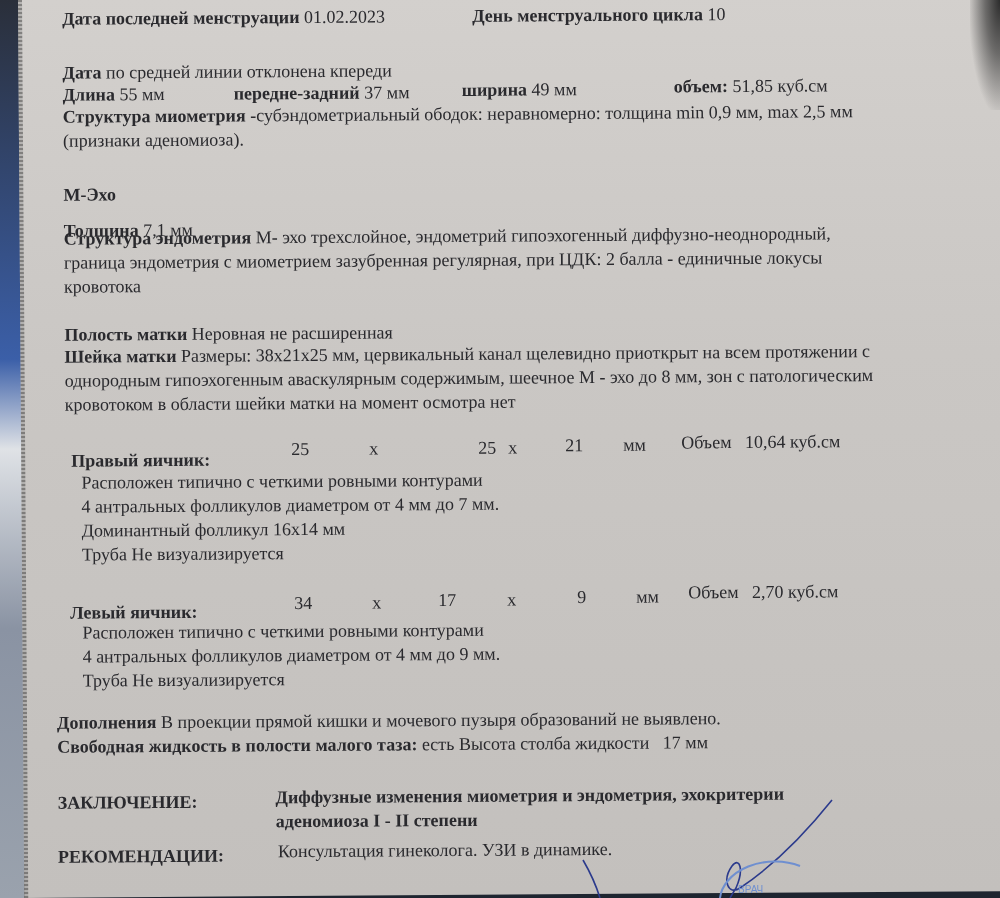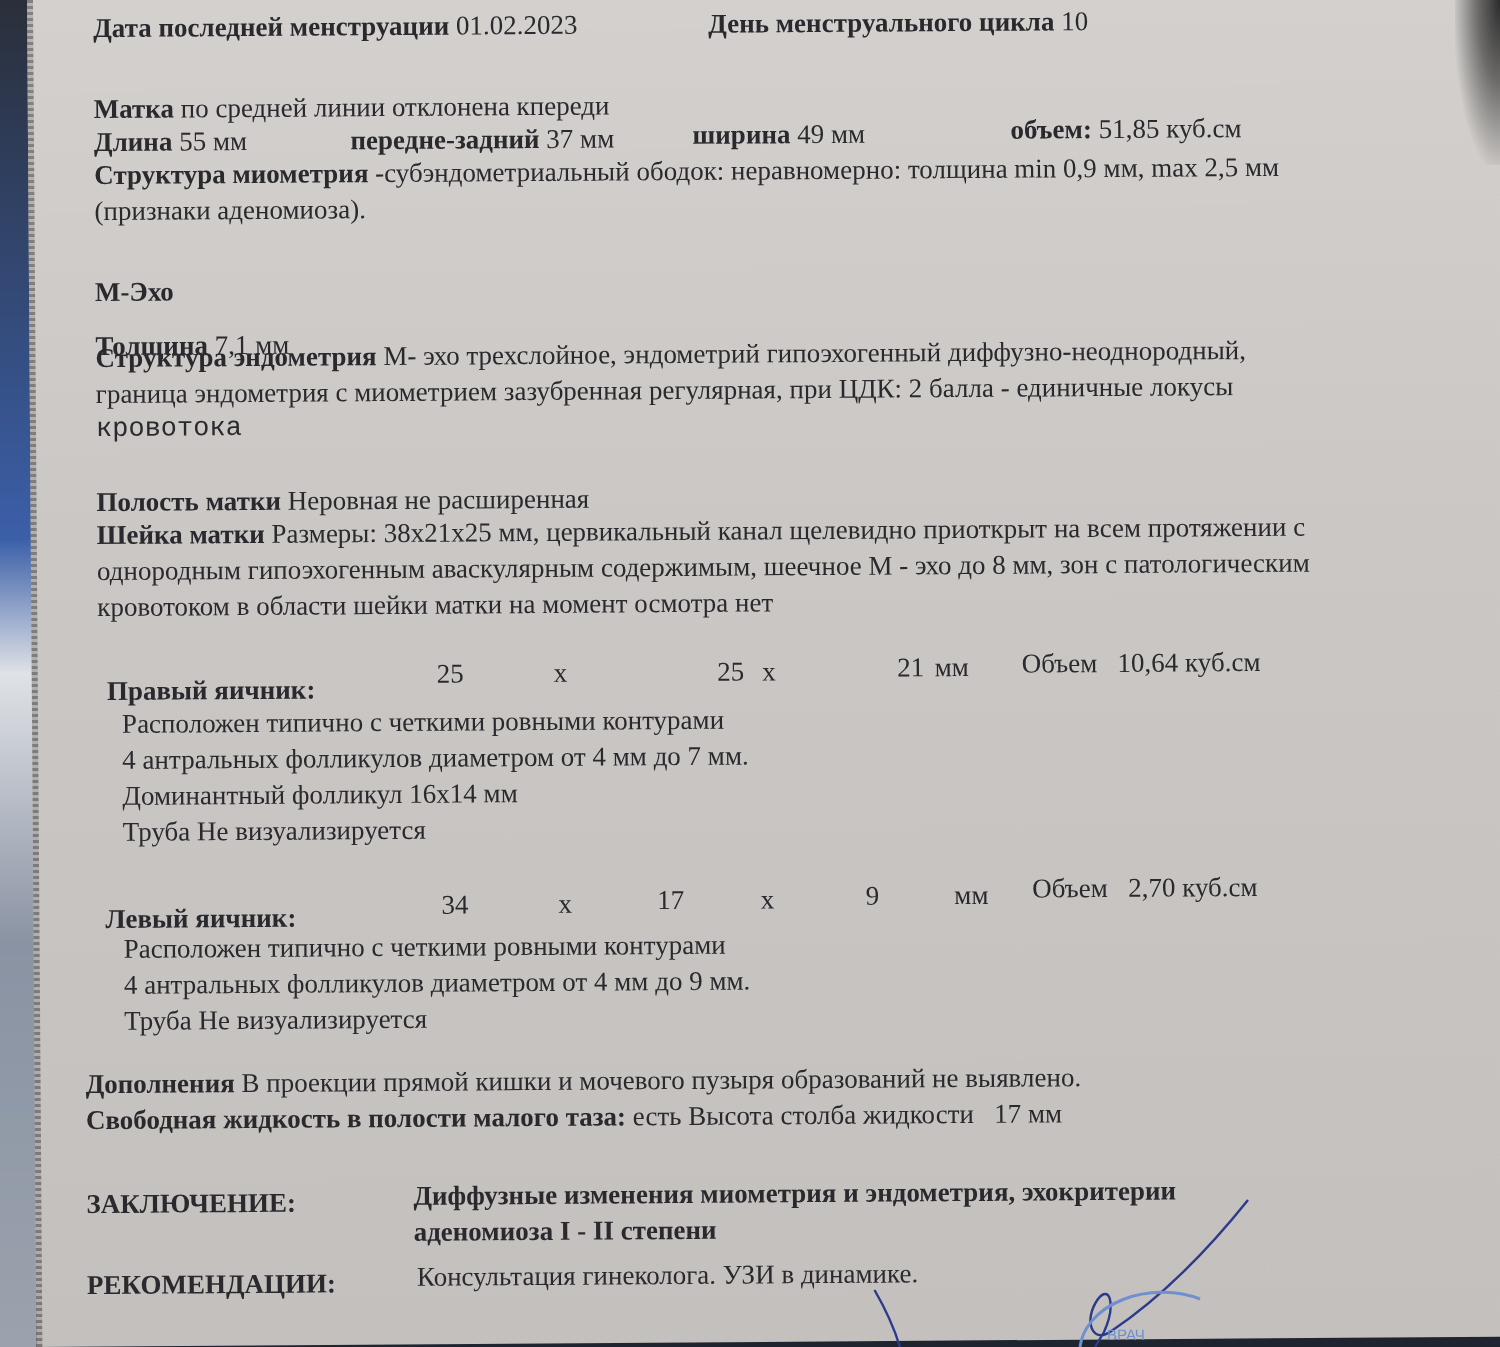--- a/index.html
+++ b/index.html
@@ -41,21 +41,21 @@
   <div class="line" style="left:44px;top:8px;">
     <span class="b">Дата последней менструации</span>
     <span>01.02.2023</span>
   </div>
   <div class="line" style="left:454px;top:8px;">
     <span class="b">День менструального цикла</span>
     <span>10</span>
   </div>
 
   <div class="line" style="left:44px;top:62px;">
-    <span class="b">Матка</span>
+    <span class="b">Дата</span>
     <span>по средней линии отклонена кпереди</span>
   </div>
   <div class="line" style="left:44px;top:84px;">
     <span class="b">Длина</span>
     <span>55 мм</span>
   </div>
   <div class="line" style="left:215px;top:84px;">
     <span class="b">передне-задний</span>
     <span>37 мм</span>
   </div>
@@ -76,39 +76,39 @@
   <div class="line b" style="left:44px;top:184px;">М-Эхо</div>
   <div class="line" style="left:44px;top:220px;">
     <span class="b">Толщина</span>
     <span>7,1  мм</span>
   </div>
   <div class="line" style="left:44px;top:228px;">
     <span class="b">Структура эндометрия</span>
     <span>М- эхо трехслойное, эндометрий гипоэхогенный диффузно-неоднородный,</span>
   </div>
   <div class="line" style="left:44px;top:252px;">граница эндометрия с миометрием зазубренная регулярная, при ЦДК: 2 балла - единичные локусы</div>
-  <div class="line" style="left:44px;top:276px;font-family:Liberation Mono, monospace;">кровотока</div>
+  <div class="line" style="left:44px;top:276px;">кровотока</div>
 
   <div class="line" style="left:44px;top:324px;">
     <span class="b">Полость матки</span>
     <span>Неровная не расширенная</span>
   </div>
   <div class="line" style="left:44px;top:346px;">
     <span class="b">Шейка матки</span>
     <span>Размеры: 38x21x25 мм, цервикальный канал щелевидно приоткрыт на  всем протяжении с</span>
   </div>
   <div class="line" style="left:44px;top:370px;">однородным гипоэхогенным аваскулярным содержимым, шеечное М - эхо до 8 мм, зон с патологическим</div>
   <div class="line" style="left:44px;top:394px;">кровотоком в области шейки матки на момент осмотра нет</div>
 
   <div class="line b" style="left:50px;top:450px;text-align:center;">Правый яичник:</div>
   <div class="line" style="left:270px;top:440px;">25</div>
   <div class="line" style="left:348px;top:440px;">x</div>
   <div class="line" style="left:413px;top:440px;margin-left:44px;">25</div>
   <div class="line" style="left:487px;top:440px;">x</div>
-  <div class="line" style="left:577px;top:438px;text-align:right;">21</div>
+  <div class="line" style="left:544px;top:438px;text-align:right;">21</div>
   <div class="line" style="left:602px;top:438px;">мм</div>
   <div class="line" style="left:660px;top:436px;">
     <span>Объем</span>&nbsp;&nbsp;
     <span>10,64 куб.см</span>
   </div>
   <div class="line" style="left:60px;top:472px;">Расположен типично с четкими ровными контурами</div>
   <div class="line" style="left:60px;top:496px;">4 антральных фолликулов диаметром от 4 мм до 7  мм.</div>
   <div class="line" style="left:60px;top:520px;">Доминантный фолликул 16x14 мм</div>
   <div class="line" style="left:60px;top:544px;">Труба Не визуализируется</div>
 

